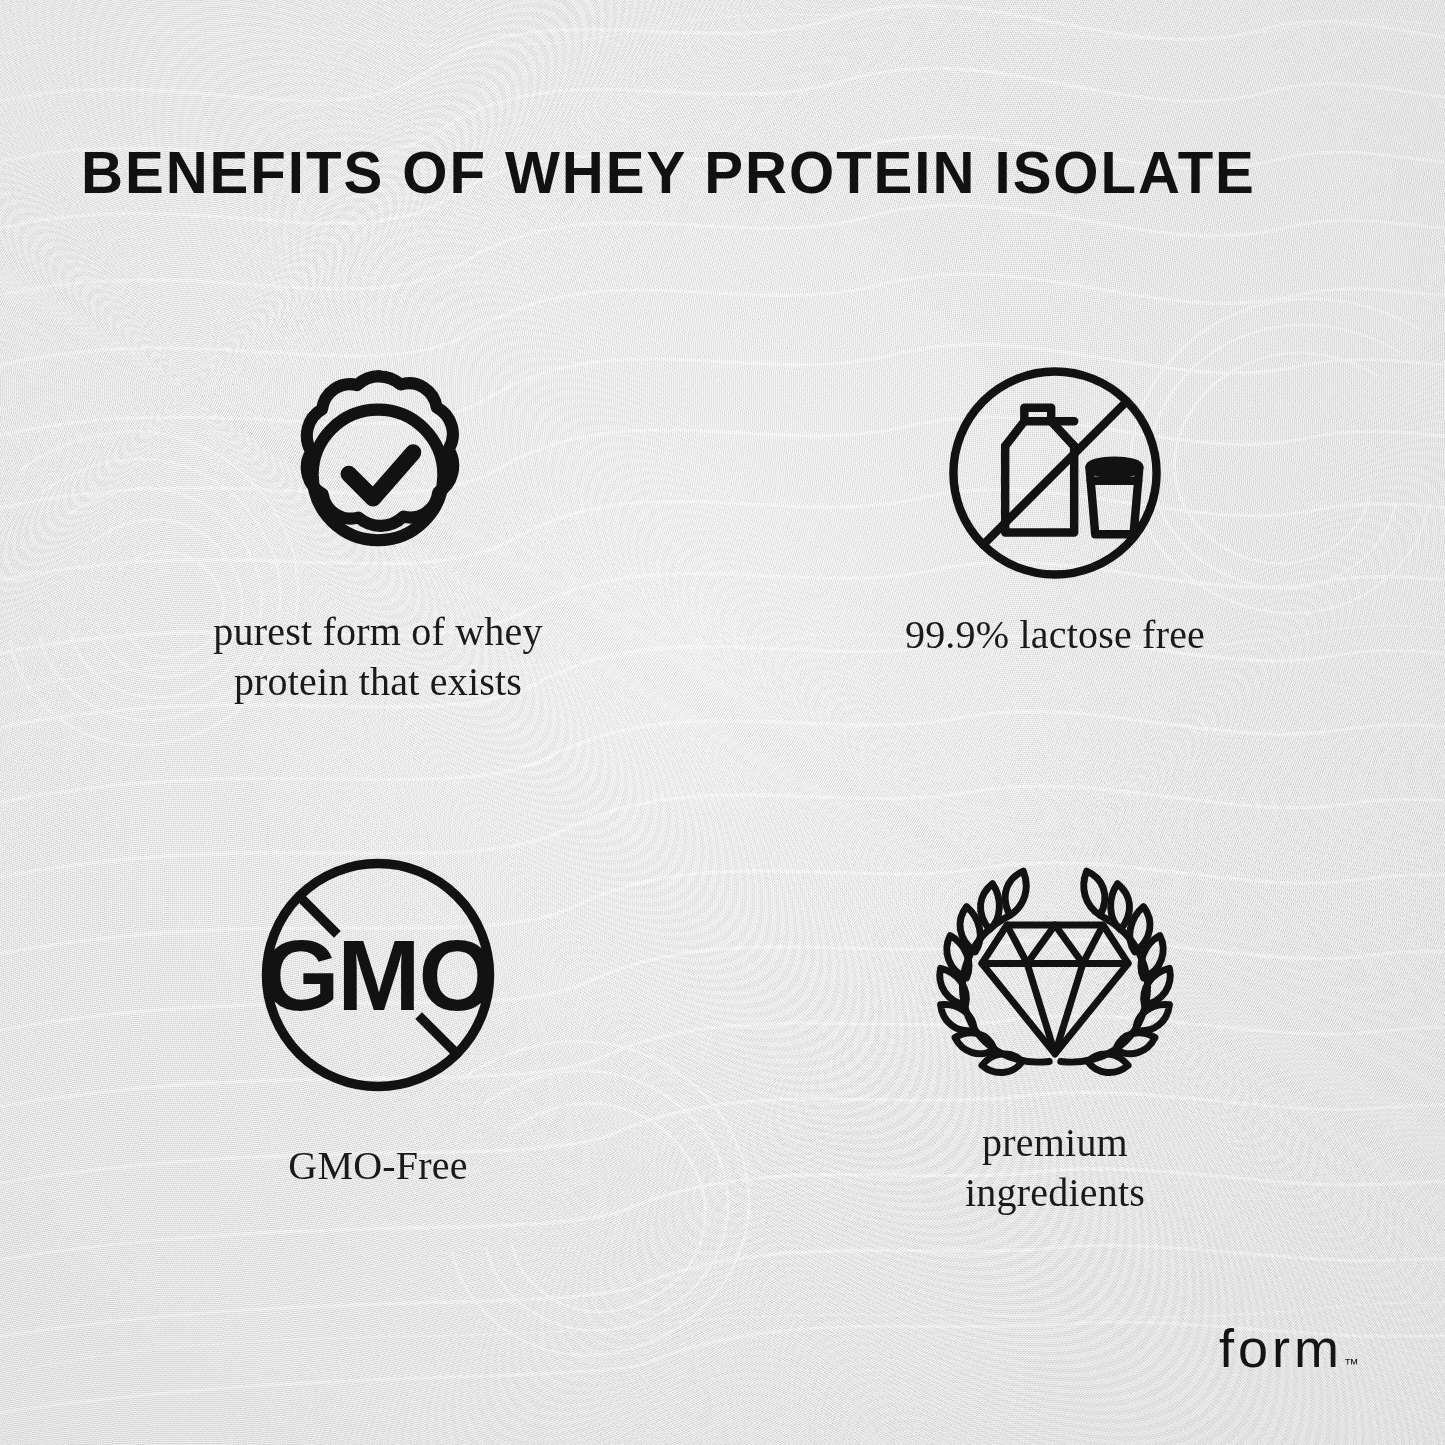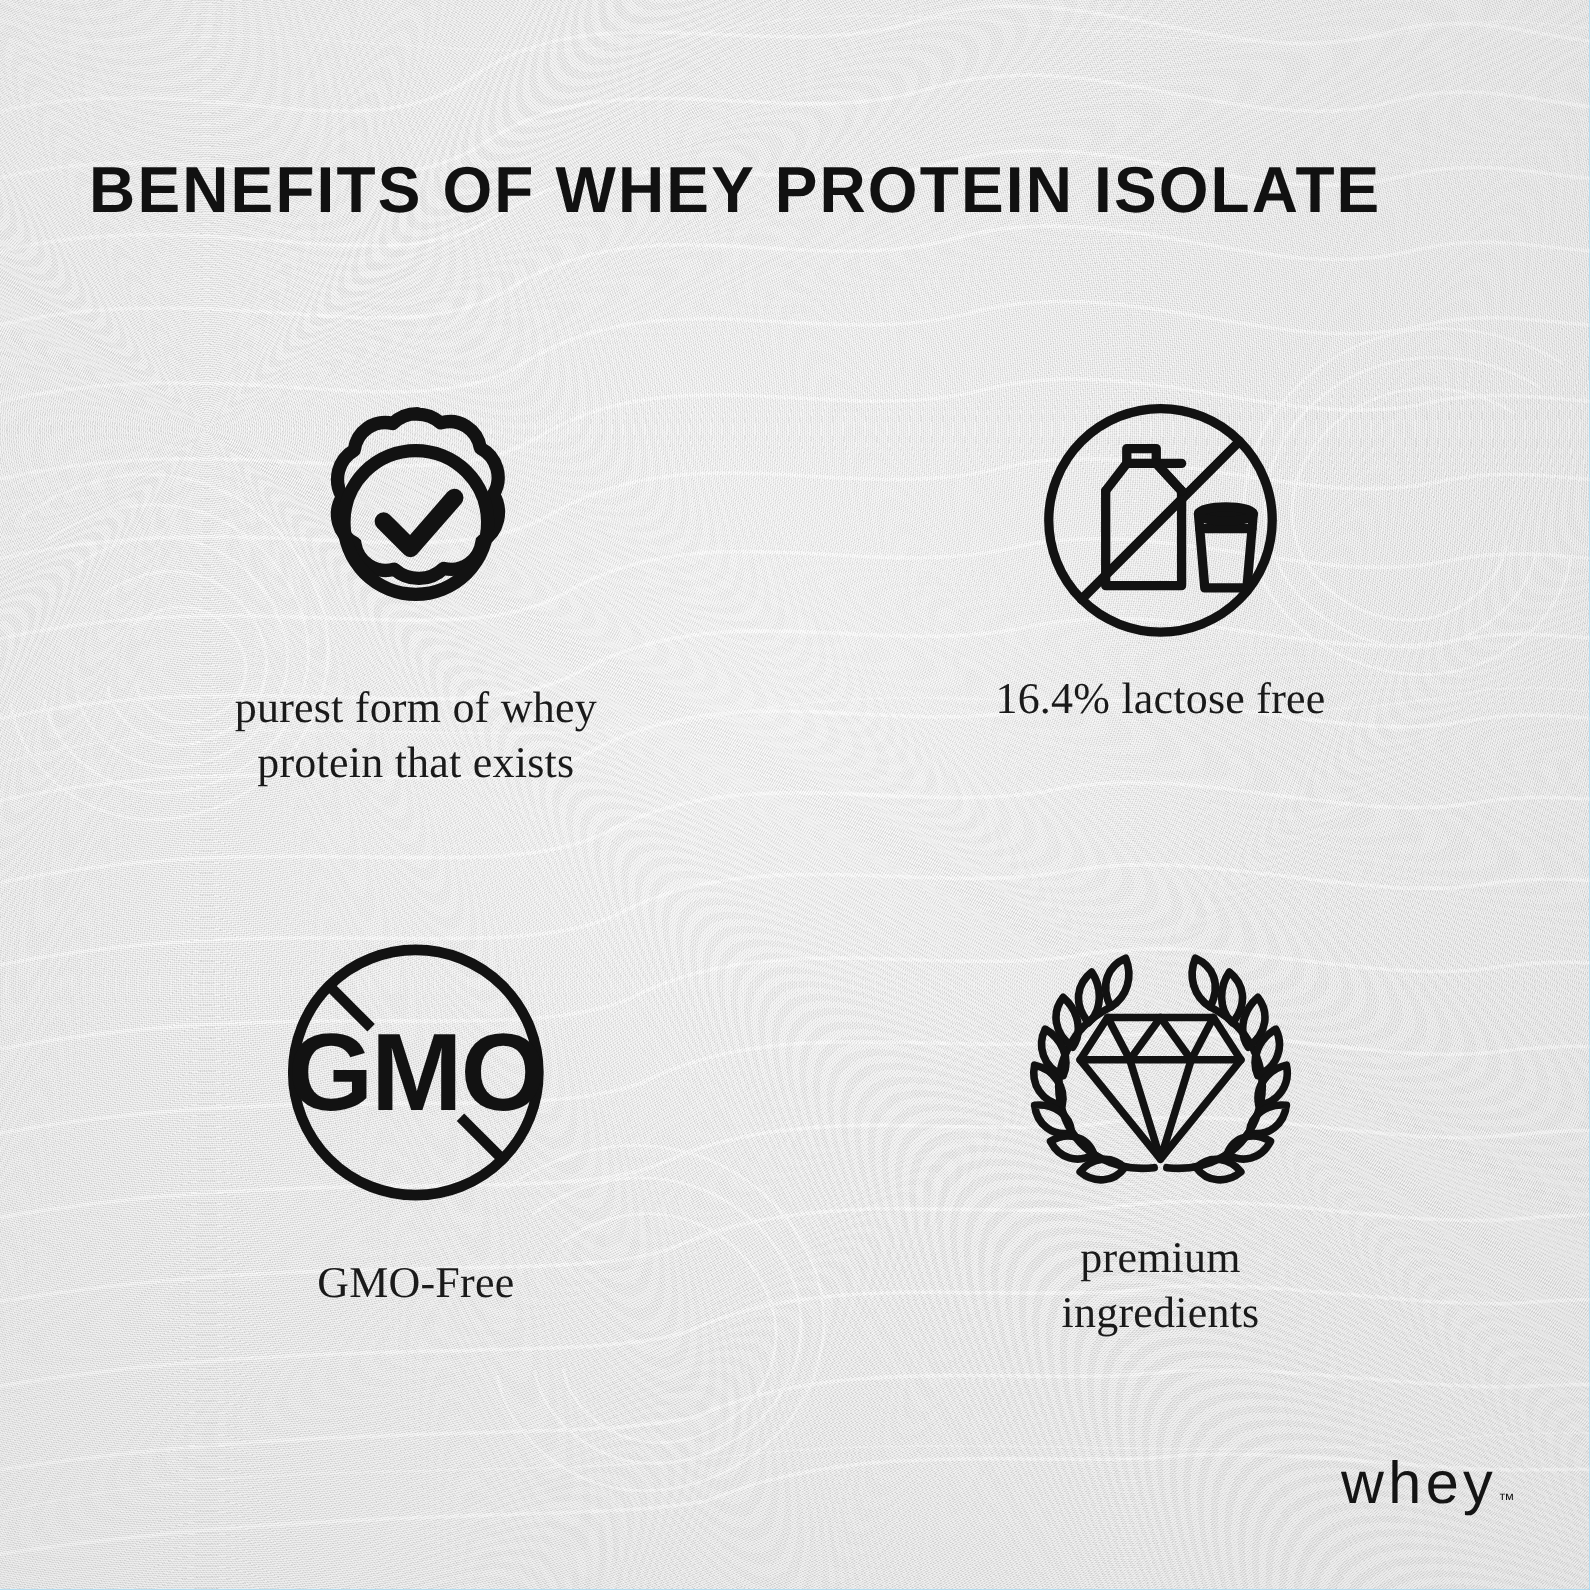--- a/index.html
+++ b/index.html
@@ -53,21 +53,21 @@
   .cell-2{left:128px;top:850px;width:500px;gap:15px;}
   .cell-3{left:805px;top:850px;width:500px;}
 
   .icon-wrap{
     height:250px;width:250px;
     display:flex;align-items:center;justify-content:center;
   }
   .icon-wrap svg{display:block;}
 
   .caption{
-    margin-top:20px;
+    margin-top:9px;
     font-family:"Liberation Serif","DejaVu Serif",serif;
     font-size:40px;
     line-height:50px;
     color:#1a1a1a;
     text-align:center;
     letter-spacing:.2px;
   }
   .cell-1 .caption{margin-top:12px;}
   .cell-2 .caption{margin-top:26px;}
   .cell-3 .caption{margin-top:18px;}
@@ -206,21 +206,21 @@
             <path d="M58 33 L70 46"></path>
 
             <path d="M78 57 L81 92 L101 92 L104 57 Z"></path>
 
             <path d="M78.6 64 L103.4 64"></path>
             <ellipse cx="91" cy="57" rx="13" ry="3.4"></ellipse>
           </g>
         </svg>
       </div>
       <div class="caption">
-        <div>16.4% lactose free</div>
+        <div>99.9% lactose free</div>
       </div>
     </div>
 
     <div class="cell cell-2">
       <div class="icon-wrap">
         <svg width="250" height="250" viewBox="0 0 120 120" aria-hidden="true">
           <g fill="none" stroke="#121212" stroke-width="4.6" stroke-linecap="butt" stroke-linejoin="round">
             <circle cx="60" cy="60" r="53.5"></circle>
 
             <path d="M22.6 22.6 L40.5 40.5"></path>
@@ -270,17 +270,17 @@
       </div>
       <div class="caption">
         <div>premium</div>
         <div>ingredients</div>
       </div>
     </div>
 
   </div>
 
   <div class="brand">
-    <span class="brand-word">whey</span>
+    <span class="brand-word">form</span>
     <span class="brand-tm">™</span>
   </div>
 
 </div>
 
 </body></html>

